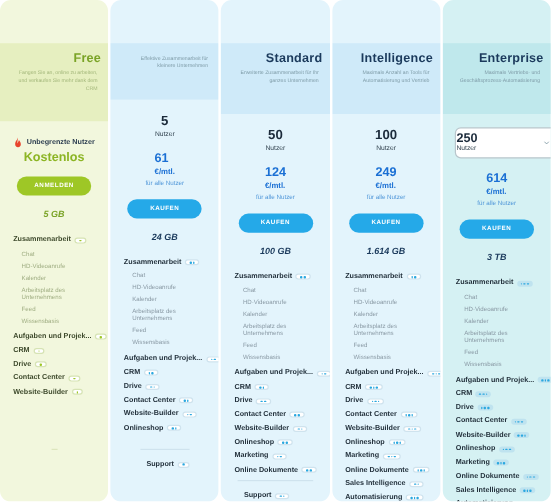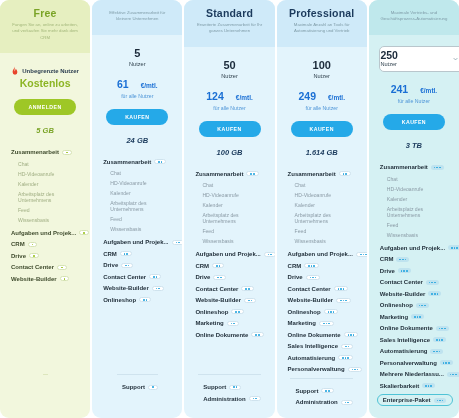--- a/index.html
+++ b/index.html
@@ -18,21 +18,21 @@
     overflow: hidden;
   }
   .col.free      { background: #f2f7dd; }
   .col.basic     { background: #e3f4fc; }
   .col.standard  { background: #e3f4fc; }
   .col.prof      { background: #e3f4fc; }
   .col.ent       { background: #d5f1f3; }
 
   .col + .col { margin-left: 2px; }
 
-  .head { padding: 7px 6px 12px; text-align: center; }
+  .head { padding: 7px 6px 24px; text-align: right; margin-top: 36px; }
   .head.free     { background: #e6efc0; }
   .head.basic    { background: #cfeaf9; }
   .head.standard { background: #cfeaf9; }
   .head.prof     { background: #cfeaf9; }
   .head.ent      { background: #bfe8ec; }
 
   .plan-name { font-size: 10.5px; font-weight: bold; letter-spacing: .2px; }
   .plan-name.free { color: #7aa326; }
   .plan-name.blue { color: #1b3a5c; }
   .plan-sub {
@@ -57,21 +57,21 @@
   }
   .selector .users-num { margin-top: 0; font-size: 10.5px; }
   .selector .users-lbl { margin-top: 1px; }
   .chev {
     position: absolute; right: 5px; top: 50%; transform: translateY(-50%);
     width: 5px; height: 5px;
   }
 
   .free-price { font-size: 10.5px; font-weight: bold; color: #8cb524; }
 
-  .price-row { display: flex; align-items: baseline; gap: 12px; margin-top: 11px; }
+  .price-row { display: flex; align-items: baseline; gap: 2px; margin-top: 11px; flex-direction: column; }
   .price-amt { font-size: 10.5px; font-weight: bold; color: #1a6fd4; }
   .price-cur { font-size: 6.5px; font-weight: bold; color: #1a6fd4; }
   .price-note { font-size: 5.2px; color: #4f96d8; margin-top: 3px; }
 
   .cta {
     margin-top: 10px; border: none; border-radius: 20px;
     font-size: 5.2px; font-weight: bold; letter-spacing: .45px;
     color: #fff; cursor: pointer; padding: 5px 0; width: 62px;
   }
   .cta.green { background: #9ec726; }
@@ -371,21 +371,21 @@
             <span class="badge hollow">
               <span class="dot"></span>
               <span class="dot"></span>
             </span>
           </div>
         </div>
       </div>
     </div>
     <div class="col prof">
       <div class="head prof">
-        <div class="plan-name blue">Professional</div>
+        <div class="plan-name blue">Intelligence</div>
         <div class="plan-sub">Maximale Anzahl an Tools für Automatisierung und Vertrieb</div>
       </div>
       <div class="body">
         <div class="users-num">100</div>
         <div class="users-lbl">Nutzer</div>
         <div class="price-row">
           <span class="price-amt">249</span>
           <span class="price-cur">€/mtl.</span>
         </div>
         <div class="price-note">für alle Nutzer</div>
@@ -509,32 +509,33 @@
             <span class="badge hollow">
               <span class="dot"></span>
               <span class="dot"></span>
             </span>
           </div>
         </div>
       </div>
     </div>
     <div class="col ent">
       <div class="head ent">
+        <div class="plan-name blue">Enterprise</div>
         <div class="plan-sub">Maximale Vertriebs- und Geschäftsprozess-Automatisierung</div>
       </div>
       <div class="body">
         <div class="selector">
           <div class="users-num">250</div>
           <div class="users-lbl">Nutzer</div>
           <svg class="chev" viewBox="0 0 8 5">
             <path d="M1 1l3 3 3-3" stroke="#6b8a96" stroke-width="1" fill="none"></path>
           </svg>
         </div>
         <div class="price-row">
-          <span class="price-amt">241</span>
+          <span class="price-amt">614</span>
           <span class="price-cur">€/mtl.</span>
         </div>
         <div class="price-note">für alle Nutzer</div>
         <button class="cta blue">KAUFEN</button>
         <div class="storage blue">3 TB</div>
         <div class="features">
           <div class="feat">
             <span class="feat-label">Zusammenarbeit</span>
             <span class="badge solid">
               <span class="dot"></span>

